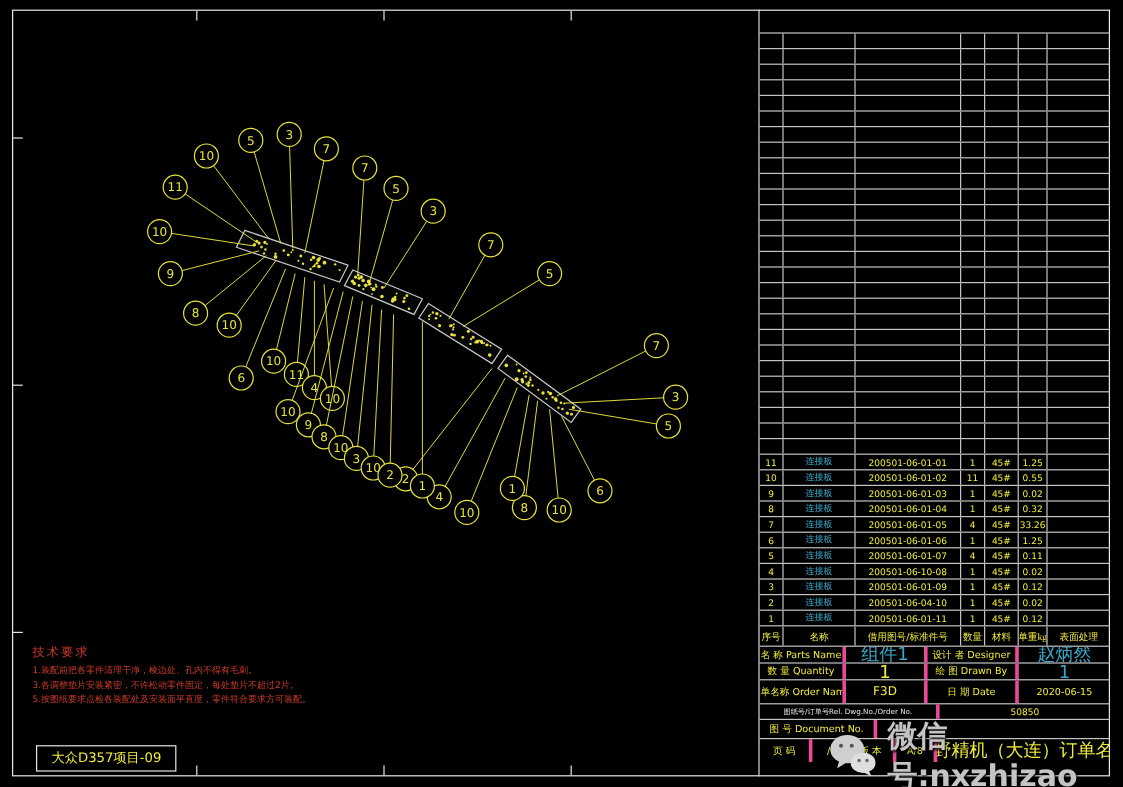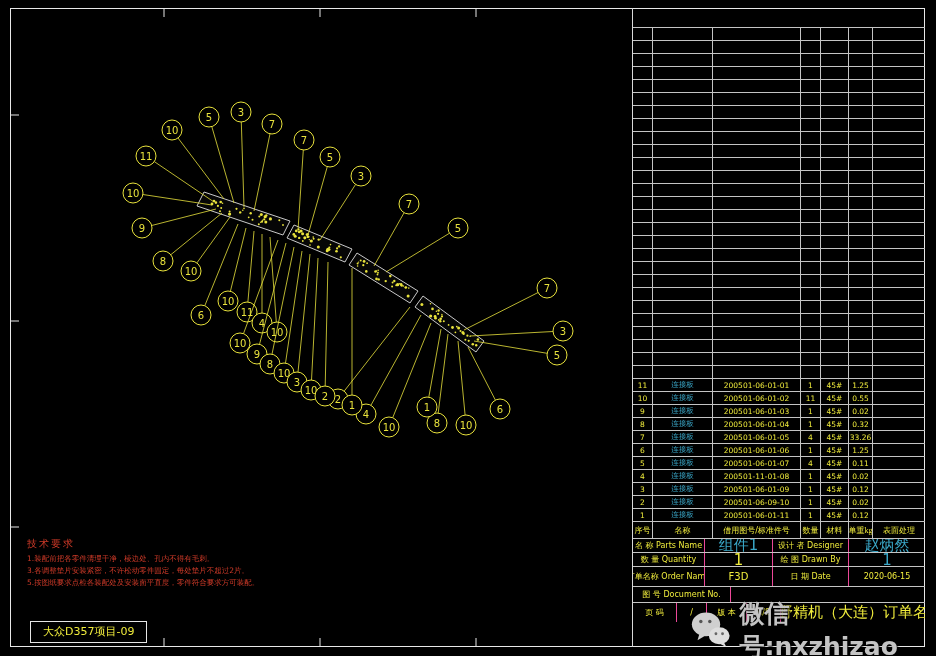--- a/index.html
+++ b/index.html
@@ -11,21 +11,21 @@
   
   .tbl{position:absolute;left:632px;top:8px;width:293px;height:639px;z-index:2;
        border-left:1px solid #d8d8d8;box-sizing:border-box;display:flex;flex-direction:column;}
   #bom-grid{margin-top:19px;border-top:1px solid #c4c4c4;}
   .brow{display:flex;border-bottom:1px solid #c4c4c4;box-sizing:border-box;}
   .cell{display:flex;align-items:center;justify-content:center;height:100%;
         border-right:1px solid #c4c4c4;box-sizing:border-box;overflow:hidden;white-space:nowrap;}
   .trow{display:flex;border-bottom:1px solid #c4c4c4;box-sizing:border-box;}
   .trow:last-child{border-bottom:none;}
   .tc{display:flex;align-items:center;justify-content:center;height:100%;
-      border-right:1px solid #ec4899;box-sizing:border-box;overflow:hidden;white-space:nowrap;}
+      border-right:3px solid #ec4899;box-sizing:border-box;overflow:hidden;white-space:nowrap;}
   .tc:last-child{border-right:none;}
   .y{color:#f0ec3c;} .t{color:#3aa7c8;} .w{color:#e8e8e8;}
   .f6{font-size:6px;} .f75{font-size:7.5px;} .f8{font-size:8px;} .f9{font-size:15px;} .f10{font-size:10px;}
   
   .notes{position:absolute;left:27px;top:537px;width:345px;color:#cf3a28;z-index:2;}
   .notes .ttl{font-size:10px;margin-bottom:2px;letter-spacing:2px;}
   .notes .ln{font-size:7.5px;line-height:12px;}
   
   .projbox{position:absolute;left:30px;top:621px;height:22px;line-height:20px;padding:0 12px;
            border:1px solid #e6e6e6;box-sizing:border-box;color:#f0ec3c;font-size:11px;z-index:2;}
@@ -605,39 +605,39 @@
           <div class="cell t f75" style="width: 60px;">连接板</div>
           <div class="cell y f75" style="width: 88px;">200501-06-01-07</div>
           <div class="cell y f75" style="width: 20px;">4</div>
           <div class="cell y f75" style="width: 28px;">45#</div>
           <div class="cell y f75" style="width: 24px;">0.11</div>
           <div class="cell y f75" style="width: 52px; border-right: none;"></div>
         </div>
         <div class="brow" style="height: 13px;">
           <div class="cell y f75" style="width: 20px;">4</div>
           <div class="cell t f75" style="width: 60px;">连接板</div>
-          <div class="cell y f75" style="width: 88px;">200501-11-01-08</div>
+          <div class="cell y f75" style="width: 88px;">200501-06-10-08</div>
           <div class="cell y f75" style="width: 20px;">1</div>
           <div class="cell y f75" style="width: 28px;">45#</div>
           <div class="cell y f75" style="width: 24px;">0.02</div>
           <div class="cell y f75" style="width: 52px; border-right: none;"></div>
         </div>
         <div class="brow" style="height: 13px;">
           <div class="cell y f75" style="width: 20px;">3</div>
           <div class="cell t f75" style="width: 60px;">连接板</div>
           <div class="cell y f75" style="width: 88px;">200501-06-01-09</div>
           <div class="cell y f75" style="width: 20px;">1</div>
           <div class="cell y f75" style="width: 28px;">45#</div>
           <div class="cell y f75" style="width: 24px;">0.12</div>
           <div class="cell y f75" style="width: 52px; border-right: none;"></div>
         </div>
         <div class="brow" style="height: 13px;">
           <div class="cell y f75" style="width: 20px;">2</div>
           <div class="cell t f75" style="width: 60px;">连接板</div>
-          <div class="cell y f75" style="width: 88px;">200501-06-09-10</div>
+          <div class="cell y f75" style="width: 88px;">200501-06-04-10</div>
           <div class="cell y f75" style="width: 20px;">1</div>
           <div class="cell y f75" style="width: 28px;">45#</div>
           <div class="cell y f75" style="width: 24px;">0.02</div>
           <div class="cell y f75" style="width: 52px; border-right: none;"></div>
         </div>
         <div class="brow" style="height: 13px;">
           <div class="cell y f75" style="width: 20px;">1</div>
           <div class="cell t f75" style="width: 60px;">连接板</div>
           <div class="cell y f75" style="width: 88px;">200501-06-01-11</div>
           <div class="cell y f75" style="width: 20px;">1</div>
@@ -668,20 +668,24 @@
         <div class="tc y f9" style="width:68px">1</div>
         <div class="tc y f8" style="width:76px">绘 图  Drawn By</div>
         <div class="tc t f9" style="width:76px">1</div>
       </div>
       <div class="trow" style="height:20px">
         <div class="tc y f8" style="width:72px">订单名称 Order Name</div>
         <div class="tc y f10" style="width:68px">F3D</div>
         <div class="tc y f8" style="width:76px">日 期  Date</div>
         <div class="tc y f8" style="width:76px">2020-06-15</div>
       </div>
+      <div class="trow" style="height:13px">
+        <div class="tc w f6" style="width:150px">图纸号/订单号Rel. Dwg.No./Order No.</div>
+        <div class="tc y f75" style="width:142px">50850</div>
+      </div>
       <div class="trow" style="height:16px">
         <div class="tc y f8" style="width:98px">图 号 Document No.</div>
         <div class="tc y f8" style="width:194px"></div>
       </div>
       <div class="trow" style="height:19px">
         <div class="tc y f8" style="width:44px">页 码</div>
         <div class="tc y f8" style="width:30px">/</div>
         <div class="tc y f8" style="width:40px">版 本</div>
         <div class="tc y f8" style="width:34px">A/8</div>
         <div class="tc y f9" style="width:144px">河野精机（大连）订单名称</div>

